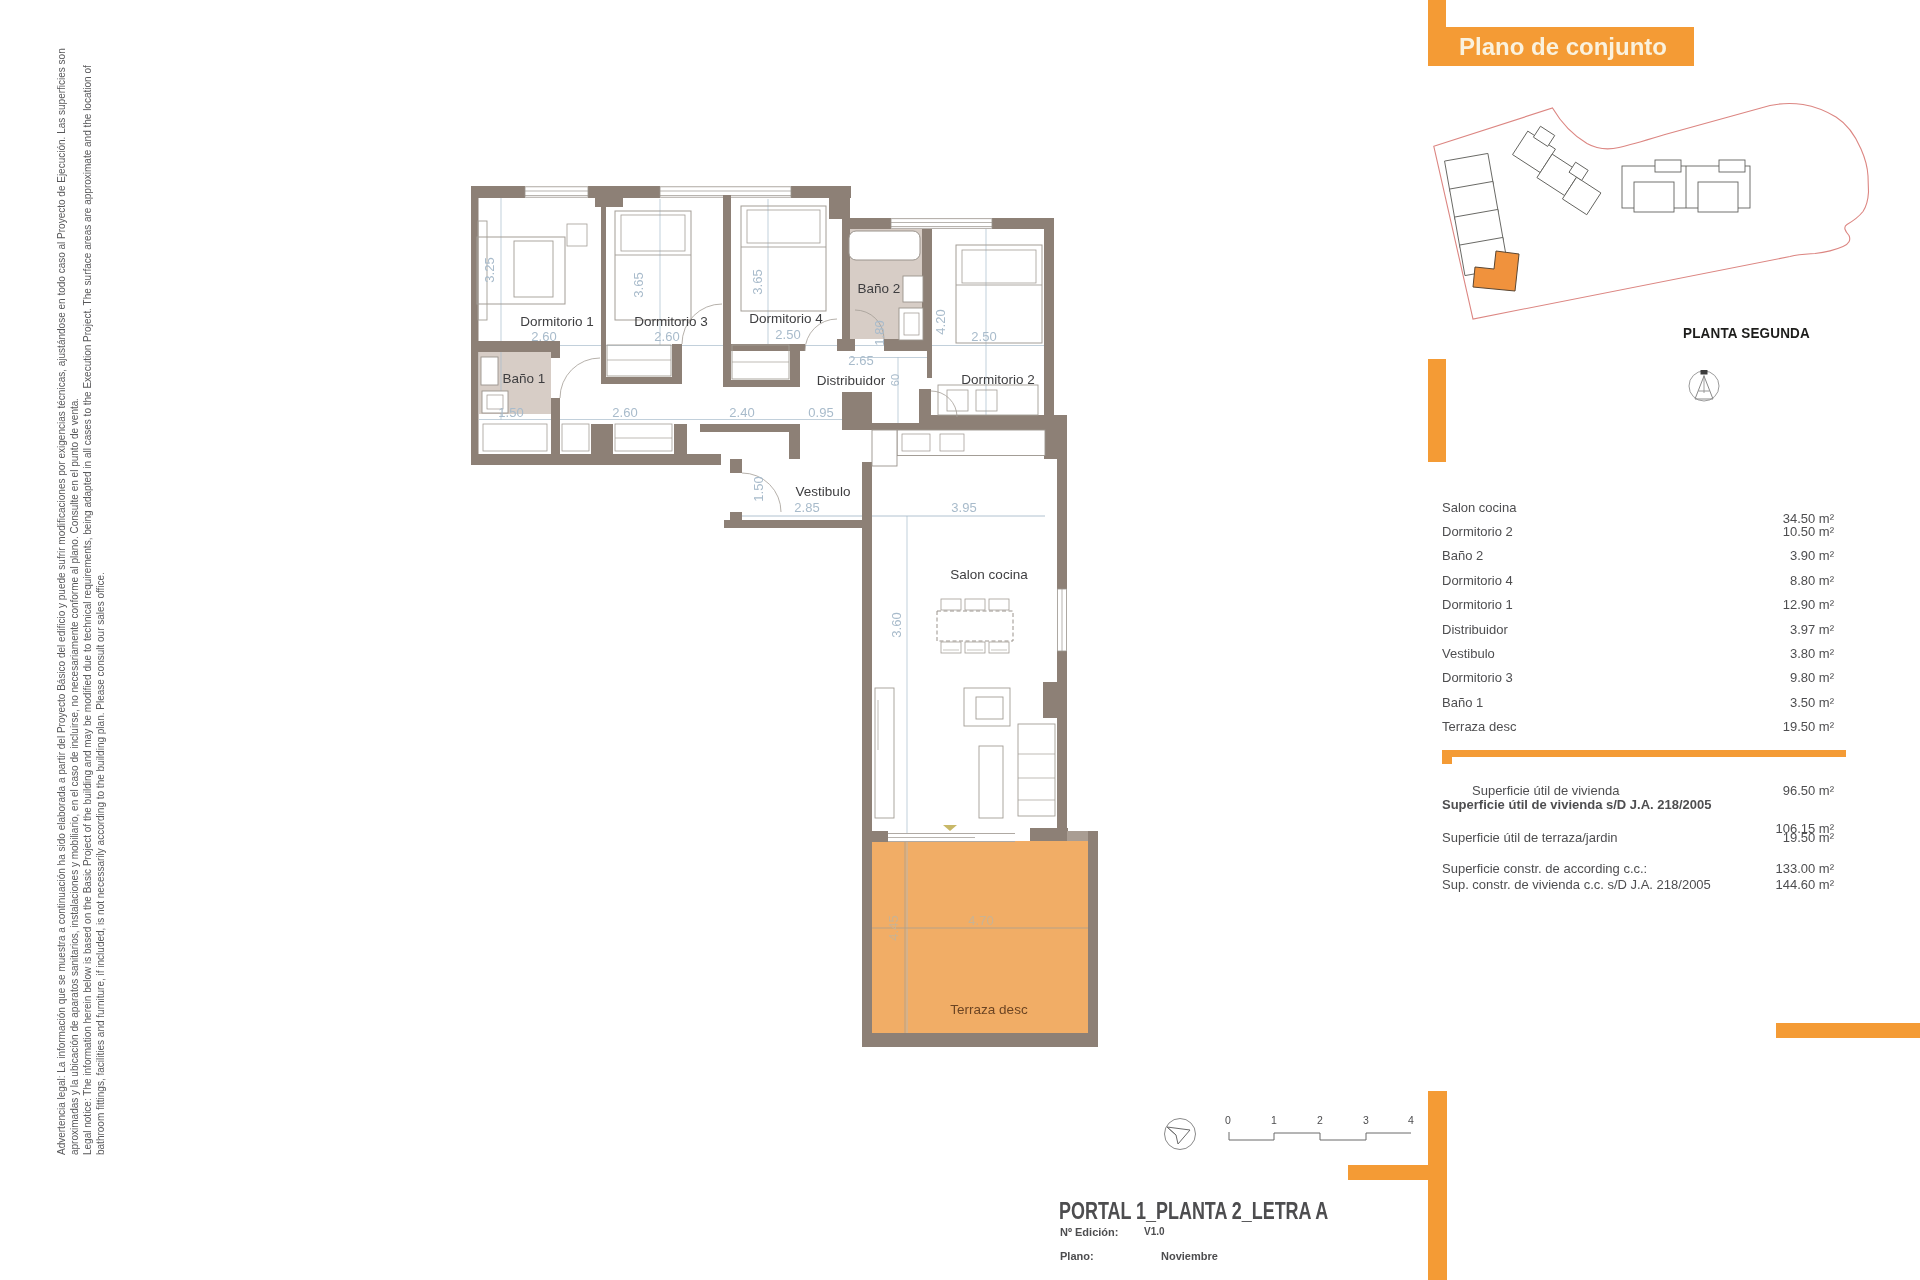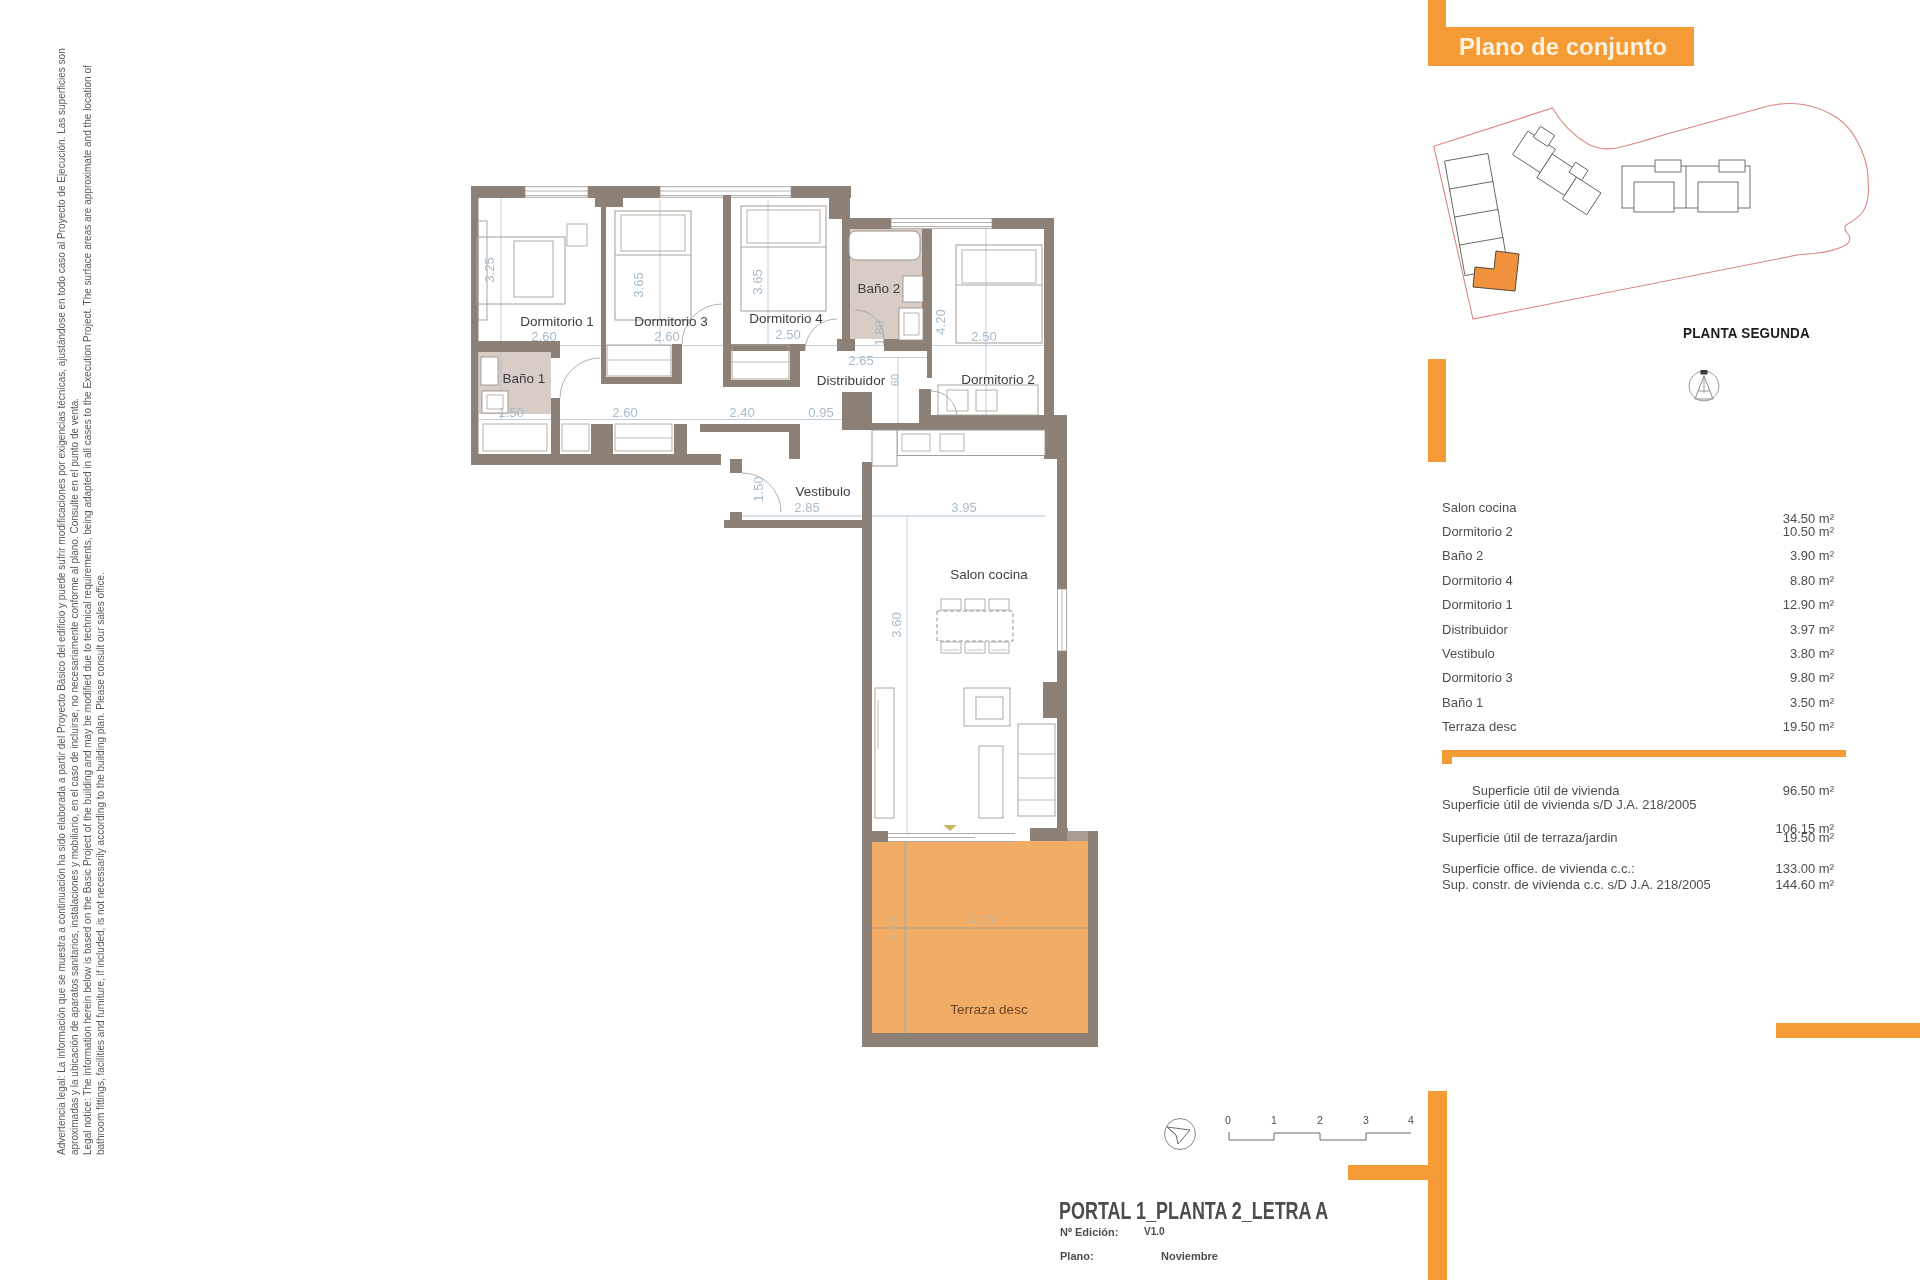--- a/index.html
+++ b/index.html
@@ -259,25 +259,25 @@
 <div class="trow" style="left:1442px;top:694.7px;">Baño 1</div>
     <div class="tval" style="left:1754px;top:694.7px;">3.50 m²</div>
 <div class="trow" style="left:1442px;top:719.1px;">Terraza desc</div>
     <div class="tval" style="left:1754px;top:719.1px;">19.50 m²</div>
 
 <div class="abs" style="left:1442px;top:750px;width:404px;height:7px;background:#f49b35;"></div>
 <div class="abs" style="left:1442px;top:757px;width:10px;height:7px;background:#f49b35;"></div>
 
 <div class="trow" style="left:1472px;top:782.5px;">Superficie útil de vivienda</div>
     <div class="tval" style="left:1754px;top:782.5px;">96.50 m²</div>
-<div class="trow" style="left:1442px;top:797.1px;">Superficie útil de vivienda s/D J.A. 218/2005</div>
+<div class="trow" style="left:1442px;top:797.1px;font-weight:bold;">Superficie útil de vivienda s/D J.A. 218/2005</div>
     <div class="tval" style="left:1754px;top:821px;">106.15 m²</div>
 <div class="trow" style="left:1442px;top:829.5px;">Superficie útil de terraza/jardin</div>
     <div class="tval" style="left:1754px;top:829.5px;">19.50 m²</div>
-<div class="trow" style="left:1442px;top:861.4px;">Superficie office. de vivienda c.c.:</div>
+<div class="trow" style="left:1442px;top:861.4px;">Superficie constr. de according c.c.:</div>
     <div class="tval" style="left:1754px;top:861.4px;">133.00 m²</div>
 <div class="trow" style="left:1442px;top:876.8px;">Sup. constr. de vivienda c.c. s/D J.A. 218/2005</div>
     <div class="tval" style="left:1754px;top:876.8px;">144.60 m²</div>
 
 <div class="abs" style="left:1428px;top:1091px;width:19px;height:189px;background:#f49b35;"></div>
 
 <div class="abs" style="left:1348px;top:1165px;width:80px;height:15px;background:#f49b35;"></div>
 
 <div class="abs" style="left:1776px;top:1023px;width:144px;height:15px;background:#f49b35;"></div>
 

